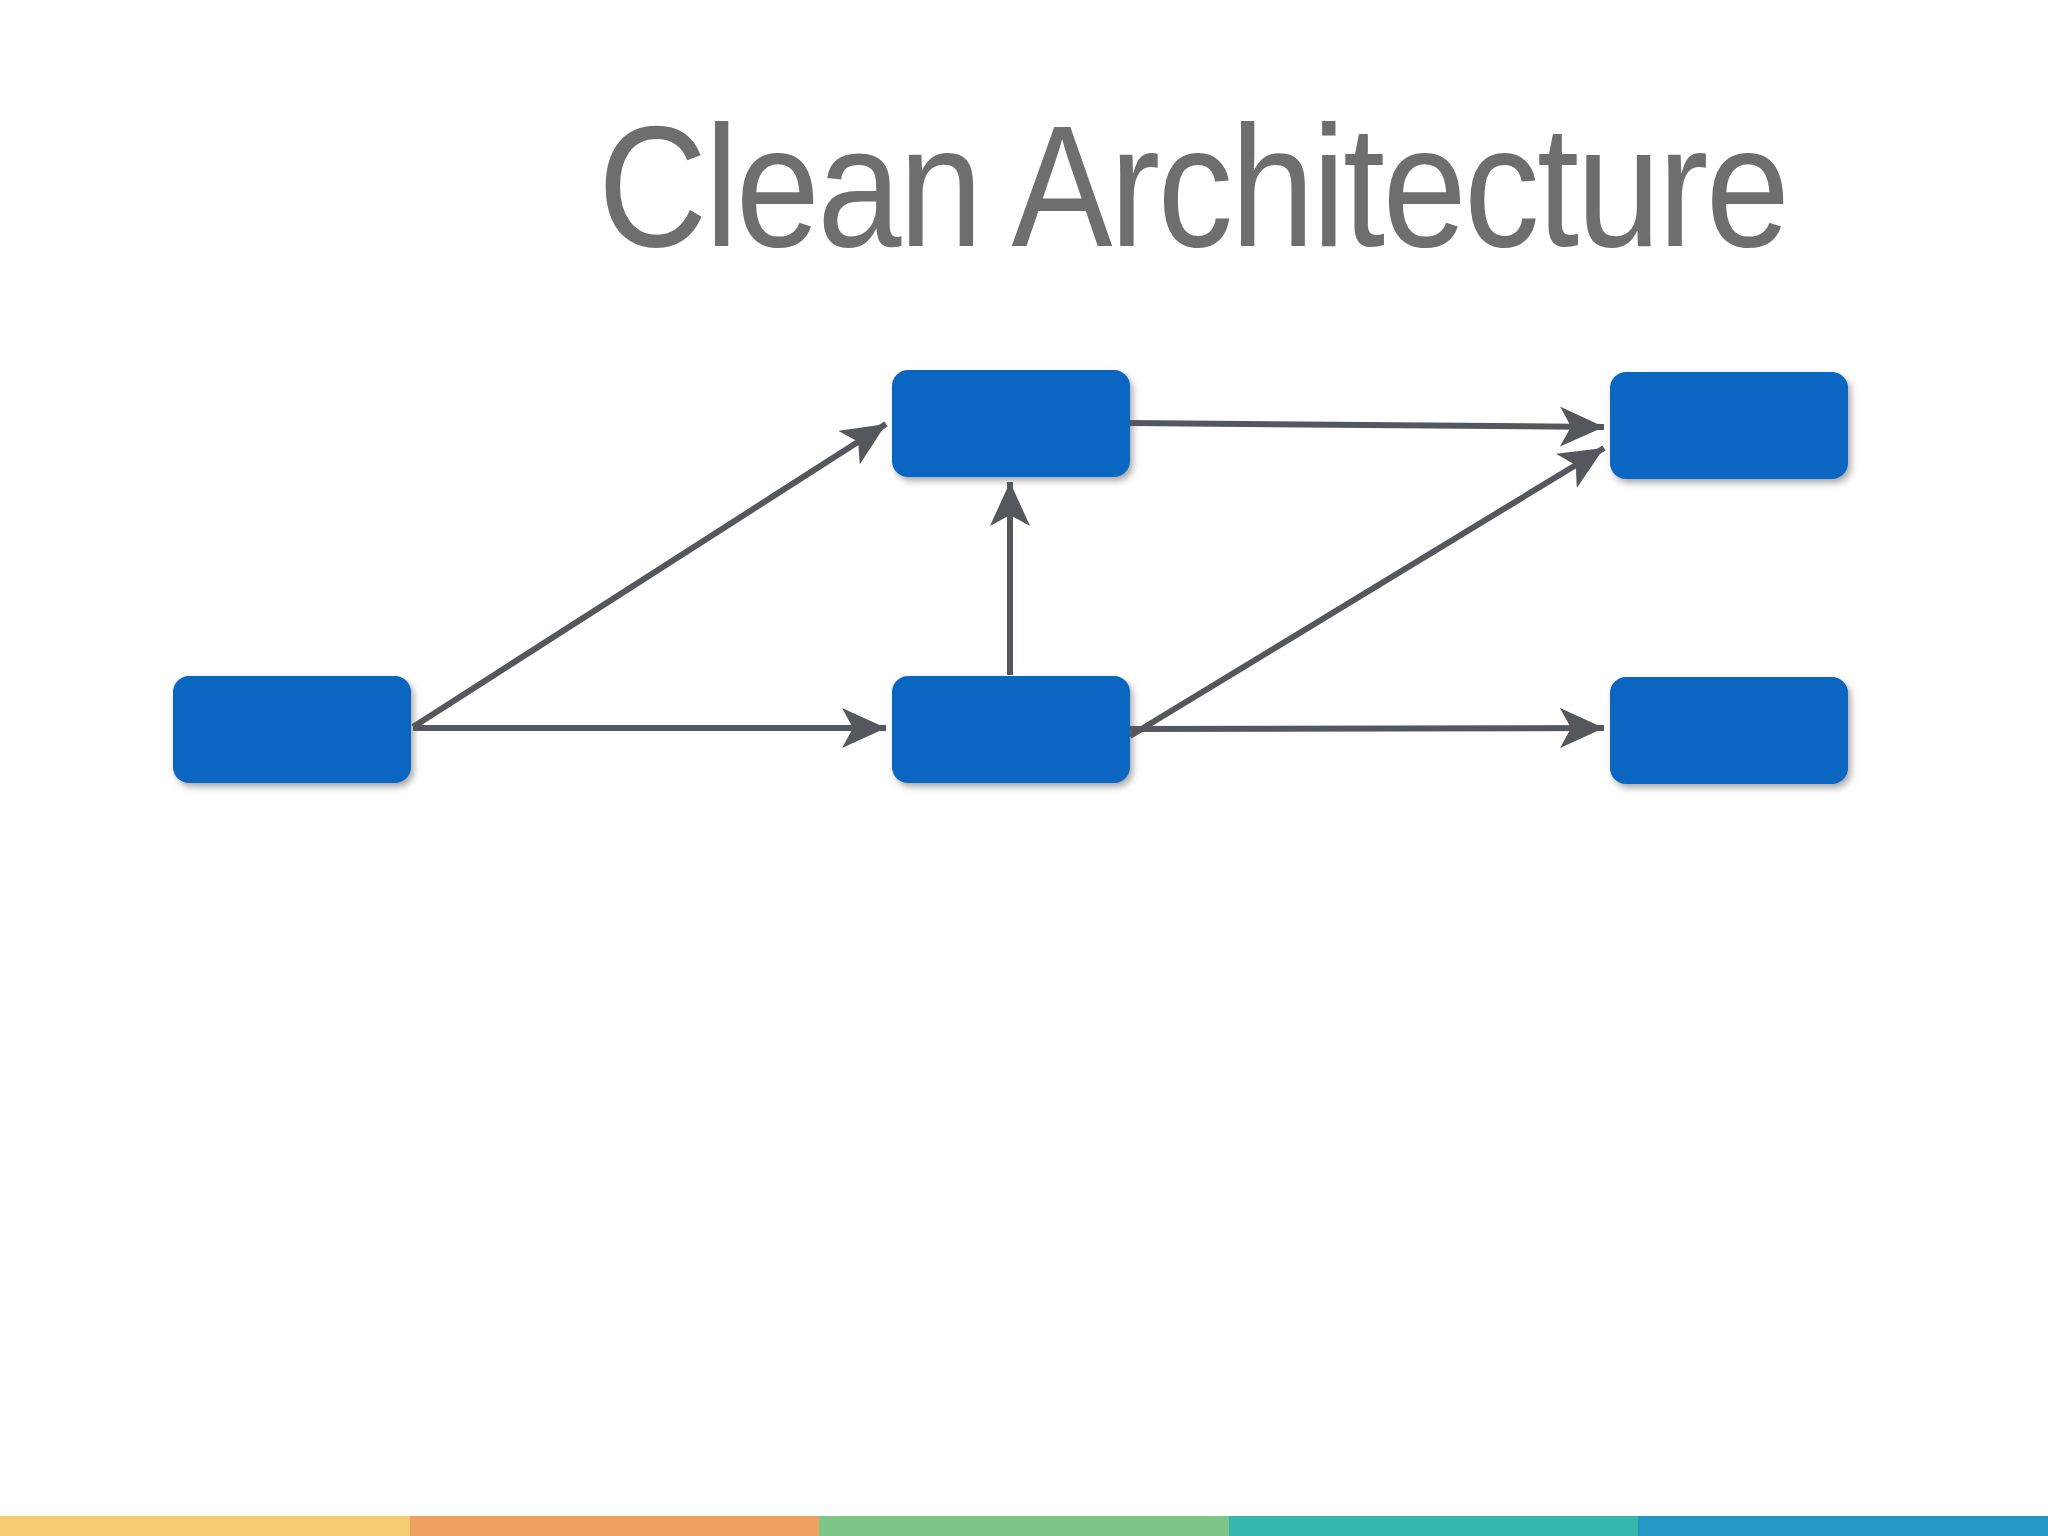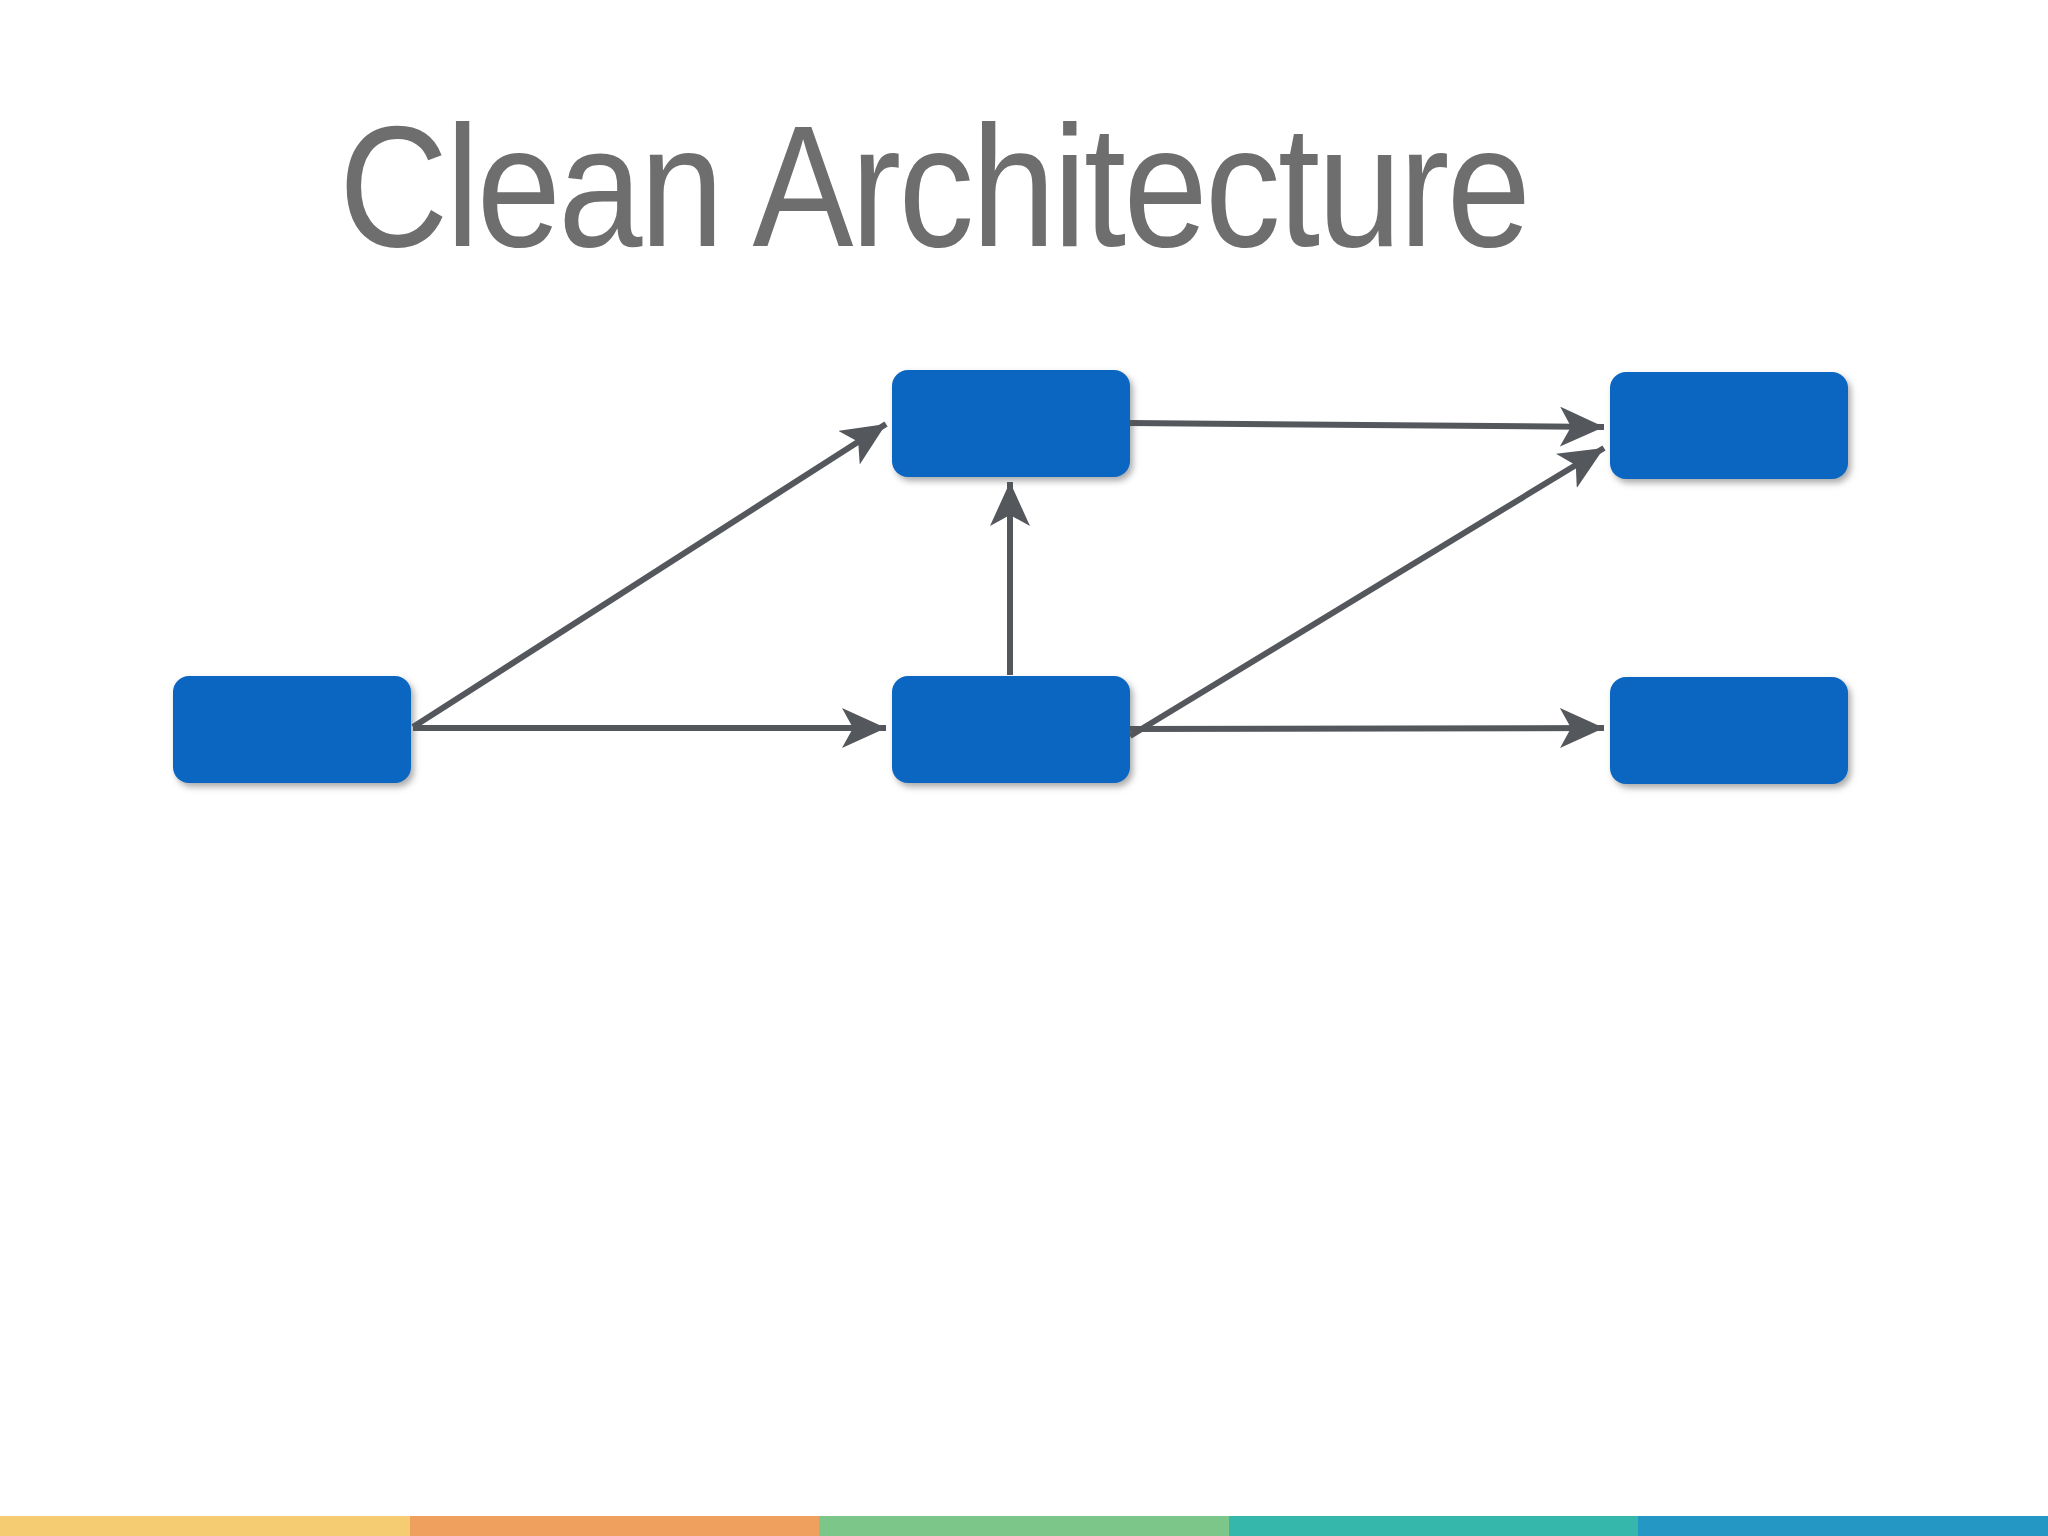--- a/index.html
+++ b/index.html
@@ -15,21 +15,21 @@
     position: relative;
     width: 2048px;
     height: 1536px;
     background: #FFFFFF;
   }
   .slide-title {
     position: absolute;
     top: 88px;
     left: 0;
     width: 1868px;
-    text-align: center;
+    text-align: right;
     font-size: 172px;
     line-height: 1.15;
     font-weight: 400;
     color: #6E6E6E;
     letter-spacing: -3px;
     white-space: nowrap;
   }
   .slide-title .scale {
     display: inline-block;
     transform: scaleX(0.88);

